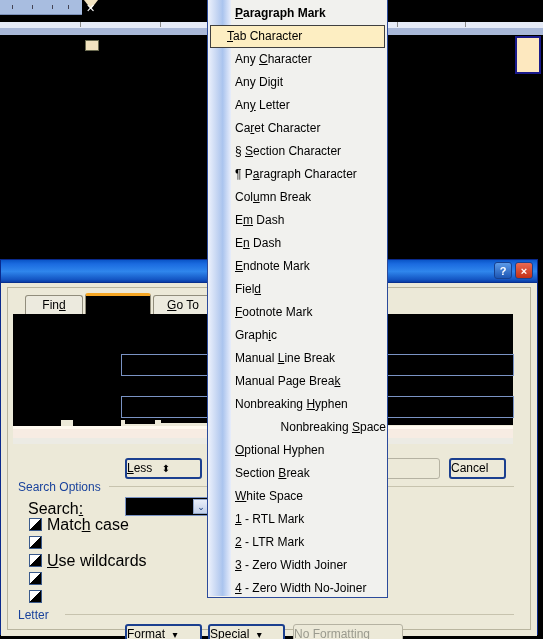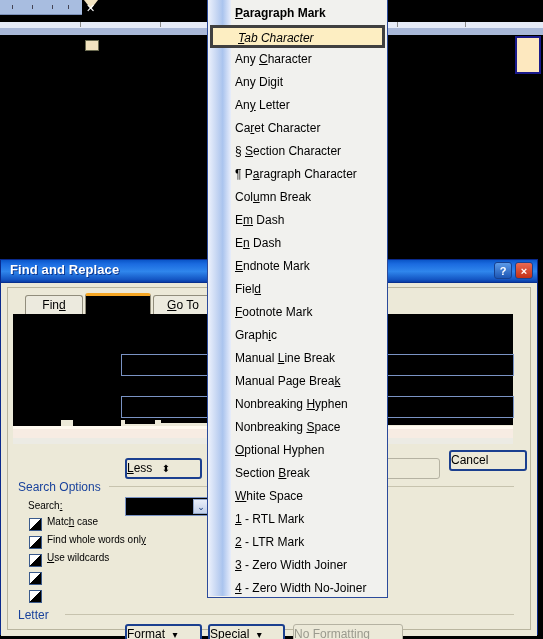--- a/index.html
+++ b/index.html
@@ -72,21 +72,21 @@
     background:#ece9d8;border:1px solid #8f8b78;border-radius:3px;
     text-align:left;line-height:19px;height:21px;
   }
   .btn.default{border:2px solid #1b3f8f;line-height:17px;}
   .btn.disabled{color:#9a9a8e;border-color:#b5b2a2;background:#ece9d8;}
   .btn u{text-decoration:underline;}
 
   .group-label{position:absolute;font-size:12px;color:#19429c;}
   .group-rule{position:absolute;height:1px;background:#c7c3ae;}
 
-  .lbl{position:absolute;font-size:10px;color:#000;}
+  .lbl{position:absolute;font-size:16px;color:#000;}
   .lbl u{text-decoration:underline;}
 
   .cbox{
     position:absolute;width:13px;height:13px;box-sizing:border-box;
     border:1px solid #3a5a8c;background:linear-gradient(to bottom right,#ffffff 0%,#ffffff 47%,#000000 49%,#000000 100%);
   }
 
   .combo{position:absolute;height:19px;box-sizing:border-box;background:#000;border:1px solid #7a93c4;}
   .combo-arrow{position:absolute;right:1px;top:1px;width:16px;height:15px;
      background:linear-gradient(to bottom,#e9eef9,#c3d0e8);border:1px solid #8fa4c8;box-sizing:border-box;
@@ -100,22 +100,22 @@
     background:#f1f1ee;border:1px solid #2b4a9b;box-sizing:border-box;
   }
   .menu-gutter{position:absolute;left:1px;top:1px;width:22px;bottom:1px;
     background:linear-gradient(to right,#e8eefb 0%,#c3d4f2 38%,#aac4ee 62%,#e9eefb 100%);}
   .menu-item{
     position:absolute;left:23px;right:1px;height:23px;line-height:23px;
     font-size:12px;color:#000;padding-left:4px;box-sizing:border-box;white-space:nowrap;
   }
   .menu-item u{text-decoration:underline;}
   .menu-item.selected{
-    left:2px;right:2px;background:#fdeec2;border:3px solid #404040;
-    line-height:21px;padding-left:25px;font-style:italic;
+    left:2px;right:2px;background:#fdeec2;border:1px solid #404040;
+    line-height:21px;padding-left:16px;
   }
 </style>
 </head>
 <body>
 
 <div id="doc-backdrop">
   <div class="ruler-row">
     <div class="ruler-strip">
       <span class="tick" style="left:12px;"></span>
       <span class="tick" style="left:32px;"></span>
@@ -134,21 +134,20 @@
     <span class="tk" style="left:397px;"></span>
     <span class="tk" style="left:465px;"></span>
   </div>
   <div class="ind-box"></div>
   <div class="doc-right-page"></div>
 </div>
 
 <div id="find-replace-dialog">
 
   <div class="dlg-titlebar">
-    <span class="dlg-title">Find and Replace</span>
     <span class="tb-btn tb-help">?</span>
     <span class="tb-btn tb-close">×</span>
   </div>
 
   <div class="dlg-body">
     <div class="dlg-inner-frame"></div>
 
     <div class="tabstrip">
       <div class="tab tab-find inactive">
         <span class="tab-label">Fin<u>d</u></span>
@@ -175,37 +174,36 @@
     <div class="field-box" style="left:120px;top:71px;width:393px;height:22px;"></div>
     <div class="field-box" style="left:120px;top:113px;width:393px;height:22px;"></div>
 
     <div class="btn default" style="left:124px;top:175px;width:77px;">
       <span><u>L</u>ess</span>
       <span style="font-size:10px;margin-left:6px;">⬍</span>
     </div>
     <div class="btn disabled" style="left:344px;top:175px;width:95px;">
       <span>nd Next</span>
     </div>
-    <div class="btn default" style="left:448px;top:167px;width:78px;">
+    <div class="btn default" style="left:448px;top:175px;width:57px;">
       <span>Cancel</span>
     </div>
 
     <div class="group-label" style="left:17px;top:197px;">Search Options</div>
     <div class="group-rule" style="left:108px;top:203px;width:405px;"></div>
 
     <div class="lbl" style="left:27px;top:217px;">Search<u>:</u></div>
     <div class="combo" style="left:124px;top:214px;width:86px;">
       <span class="combo-arrow">⌄</span>
     </div>
 
     <div class="cbox" style="left:28px;top:235px;"></div>
     <div class="lbl" style="left:46px;top:233px;">Matc<u>h</u> case</div>
 
     <div class="cbox" style="left:28px;top:253px;"></div>
-    <div class="lbl" style="left:46px;top:251px;">Find whole words onl<u>y</u></div>
 
     <div class="cbox" style="left:28px;top:271px;"></div>
     <div class="lbl" style="left:46px;top:269px;"><u>U</u>se wildcards</div>
 
     <div class="cbox" style="left:28px;top:289px;"></div>
 
     <div class="cbox" style="left:28px;top:307px;"></div>
 
     <div class="group-label" style="left:17px;top:325px;">Letter</div>
     <div class="group-rule" style="left:64px;top:331px;width:449px;"></div>
@@ -238,21 +236,21 @@
       <div class="menu-item" style="top: 187px;"><span>Col<u>u</u>mn Break</span></div>
       <div class="menu-item" style="top: 210px;"><span>E<u>m</u> Dash</span></div>
       <div class="menu-item" style="top: 233px;"><span>E<u>n</u> Dash</span></div>
       <div class="menu-item" style="top: 256px;"><span><u>E</u>ndnote Mark</span></div>
       <div class="menu-item" style="top: 279px;"><span>Fiel<u>d</u></span></div>
       <div class="menu-item" style="top: 302px;"><span><u>F</u>ootnote Mark</span></div>
       <div class="menu-item" style="top: 325px;"><span>Graph<u>i</u>c</span></div>
       <div class="menu-item" style="top: 348px;"><span>Manual <u>L</u>ine Break</span></div>
       <div class="menu-item" style="top: 371px;"><span>Manual Page Brea<u>k</u></span></div>
       <div class="menu-item" style="top: 394px;"><span>Nonbreaking <u>H</u>yphen</span></div>
-      <div class="menu-item" style="top: 417px;"><span>Nonbreaking <u>S</u>pace</span></div>
+      <div class="menu-item" style="top: 417px; text-align: right;"><span>Nonbreaking <u>S</u>pace</span></div>
       <div class="menu-item" style="top: 440px;"><span><u>O</u>ptional Hyphen</span></div>
       <div class="menu-item" style="top: 463px;"><span>Section <u>B</u>reak</span></div>
       <div class="menu-item" style="top: 486px;"><span><u>W</u>hite Space</span></div>
       <div class="menu-item" style="top: 509px;"><span><u>1</u> - RTL Mark</span></div>
       <div class="menu-item" style="top: 532px;"><span><u>2</u> - LTR Mark</span></div>
       <div class="menu-item" style="top: 555px;"><span><u>3</u> - Zero Width Joiner</span></div>
       <div class="menu-item" style="top: 578px;"><span><u>4</u> - Zero Width No-Joiner</span></div>
     </div>
 </div>
 

